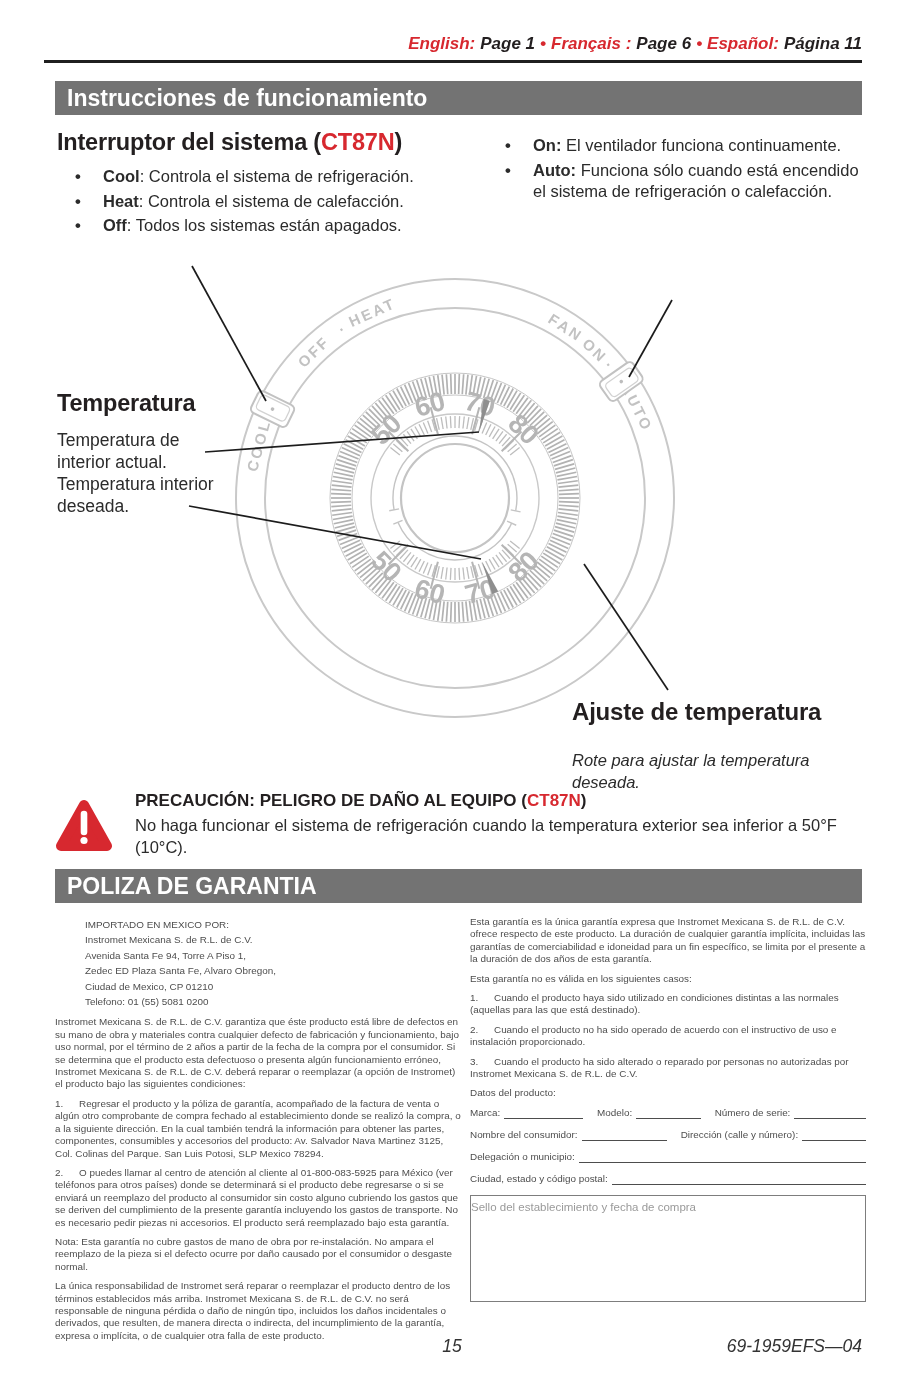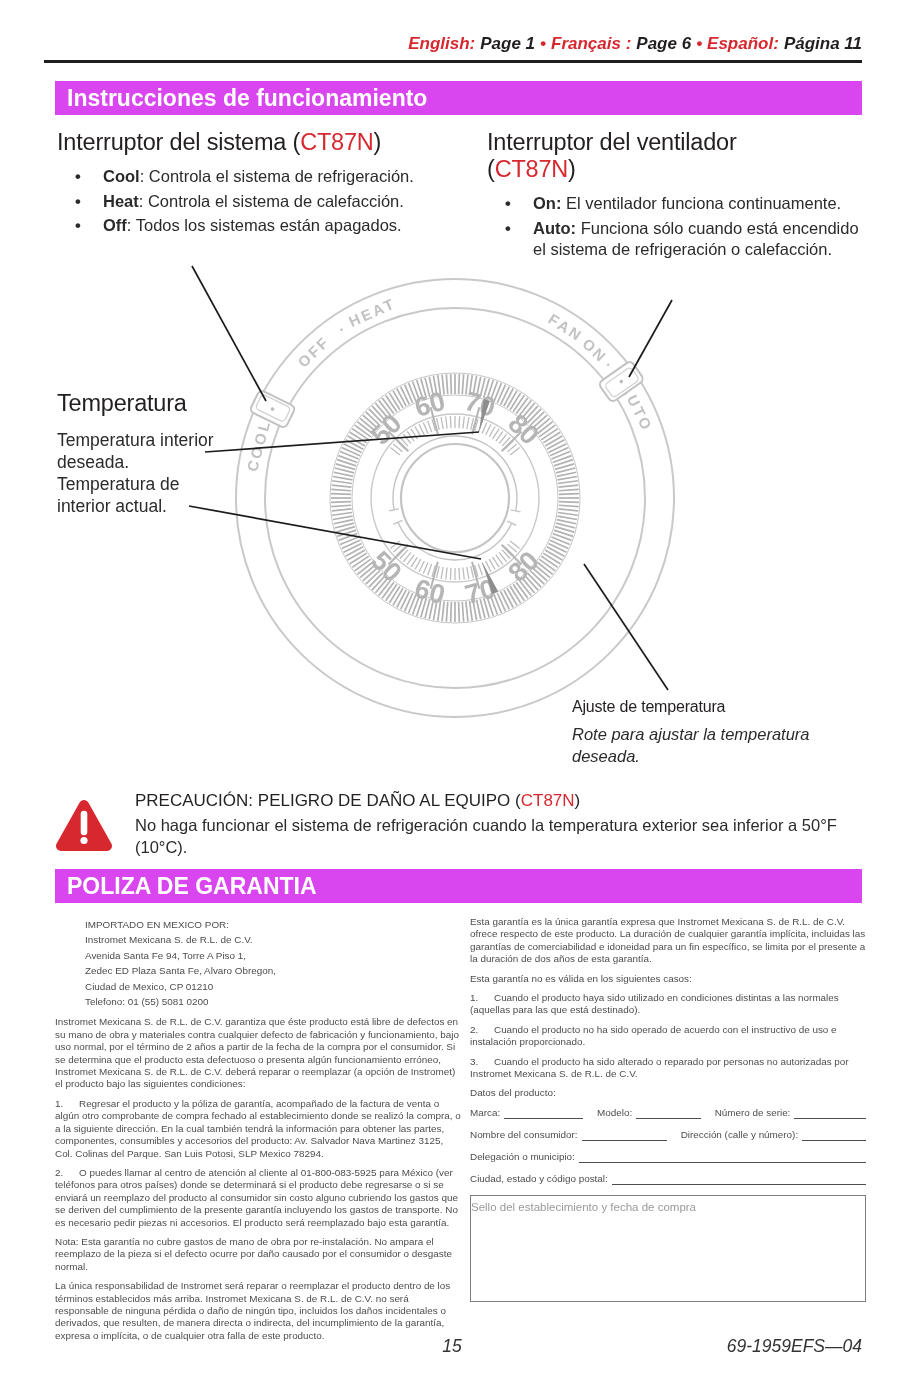--- a/index.html
+++ b/index.html
@@ -8,54 +8,54 @@
   .abs{position:absolute;}
   .red{color:#d7282f;}
   .b{font-weight:bold;}
 
   
   .lang-header{top:34px;right:44px;font-size:17px;font-style:italic;font-weight:bold;color:#231f20;white-space:nowrap;}
   .lang-header span{margin-left:5px;}
   .top-rule{left:44px;top:60px;width:818px;height:3px;background:#1f1f1f;}
 
   
-  .banner{left:55px;width:807px;height:34px;background:#d946ef;color:#fff;
+  .banner{left:55px;width:807px;height:34px;background:#737373;color:#fff;
           font-size:23px;font-weight:bold;line-height:34px;padding-left:12px;box-sizing:border-box;}
   .banner.b1{top:81px;}
   .banner.b2{top:869px;}
 
   
-  h2{font-size:23.5px;font-weight:normal;margin:0 0 10px 0;color:#231f20;letter-spacing:-0.2px;}
+  h2{font-size:23.5px;font-weight:bold;margin:0 0 10px 0;color:#231f20;letter-spacing:-0.2px;}
   .sec-left{left:57px;top:129px;width:424px;}
   .sec-right{left:487px;top:129px;width:392px;}
   ul.blt{list-style:none;margin:6px 0 0 0;padding:0;}
   ul.blt li{position:relative;padding-left:46px;font-size:16.5px;line-height:21.5px;margin-bottom:3px;color:#2b2b2b;}
   ul.blt li::before{content:"•";position:absolute;left:18px;font-weight:bold;}
   .sec-left ul.blt li{width:350px;}
   .sec-right ul.blt li{width:334px;}
 
   
   .temp-block{left:57px;top:390px;width:200px;}
   .temp-block h2{margin-bottom:12px;}
   .temp-block p{margin:0;width:168px;font-size:17.5px;line-height:22px;color:#2b2b2b;}
 
   
   .adjust-block{left:572px;top:698px;width:300px;}
-  .adjust-block h2{margin-bottom:8px;font-size:16px;}
+  .adjust-block h2{margin-bottom:24px;font-size:24px;}
   .adjust-block p{margin:0;width:300px;font-size:16.5px;line-height:21.5px;color:#2b2b2b;font-style:italic;}
 
   
   .dial-wrap{left:233px;top:272px;width:444px;height:454px;}
   .dial-wrap svg text{font-family:"Liberation Sans",sans-serif;}
   .callouts{left:0;top:0;pointer-events:none;}
 
   
   .caution-icon{left:55px;top:797px;}
   .caution-text{left:135px;top:791px;width:732px;}
-  .caution-title{font-size:17px;font-weight:normal;margin:0;}
+  .caution-title{font-size:17px;font-weight:bold;margin:0;}
   .caution-body{font-size:16.5px;line-height:22px;margin:3px 0 0 0;color:#2b2b2b;width:710px;}
 
   
   .wcol{font-size:9.9px;line-height:12.4px;color:#4d4d4d;}
   .wcol-l{left:55px;top:916px;width:406px;}
   .wcol-r{left:470px;top:916px;width:396px;}
   .wcol p{margin:0 0 7px 0;}
   .wcol .addr div{margin:3px;padding-left:27px;}
   .wcol .addr{margin-bottom:8px;}
   .wcol .num{display:inline-block;min-width:24px;}
@@ -85,21 +85,20 @@
 <section class="abs sec-left">
   <h2><span>Interruptor del sistema (</span><span class="red">CT87N</span><span>)</span></h2>
   <ul class="blt">
     <li><span class="b">Cool</span><span>: Controla el sistema de refrigeración.</span></li>
     <li><span class="b">Heat</span><span>: Controla el sistema de calefacción.</span></li>
     <li><span class="b">Off</span><span>: Todos los sistemas están apagados.</span></li>
   </ul>
 </section>
 
 <section class="abs sec-right">
-  <h2><span>Interruptor del ventilador</span><br><span>(</span><span class="red">CT87N</span><span>)</span></h2>
   <ul class="blt">
     <li><span class="b">On:</span> <span>El ventilador funciona continuamente.</span></li>
     <li><span class="b">Auto:</span> <span>Funciona sólo cuando está encendido el sistema de refrigeración o calefacción.</span></li>
   </ul>
 </section>
 
 <div class="abs dial-wrap" id="dial"><svg viewBox="0 0 444 454" width="444" height="454">
       <circle cx="222" cy="226" r="219" fill="none" stroke="#c9c9c9" stroke-width="2"></circle>
       <circle cx="222" cy="226" r="190" fill="none" stroke="#c9c9c9" stroke-width="2"></circle>
       <g>
@@ -397,22 +396,22 @@
       </g>
       <g transform="rotate(55 222 226)">
         <rect x="210" y="3" width="24" height="40" rx="5" fill="#ffffff" stroke="#c2c2c2" stroke-width="2"></rect>
         <rect x="215" y="7" width="16" height="32" rx="4" fill="none" stroke="#d2d2d2" stroke-width="1.3"></rect>
         <circle cx="222" cy="23" r="1.8" fill="#bdbdbd"></circle>
       </g>
     </svg></div>
 
 <div class="abs temp-block">
   <h2>Temperatura</h2>
+  <p>Temperatura de interior actual.</p>
   <p>Temperatura interior deseada.</p>
-  <p>Temperatura de interior actual.</p>
 </div>
 
 <div class="abs adjust-block">
   <h2>Ajuste de temperatura</h2>
   <p>Rote para ajustar la temperatura deseada.</p>
 </div>
 
 <svg class="abs callouts" width="906" height="1400" viewBox="0 0 906 1400">
   <line x1="192" y1="266" x2="266" y2="401" stroke="#1c1c1c" stroke-width="1.7"></line>
   <line x1="672" y1="300" x2="629" y2="377" stroke="#1c1c1c" stroke-width="1.7"></line>

